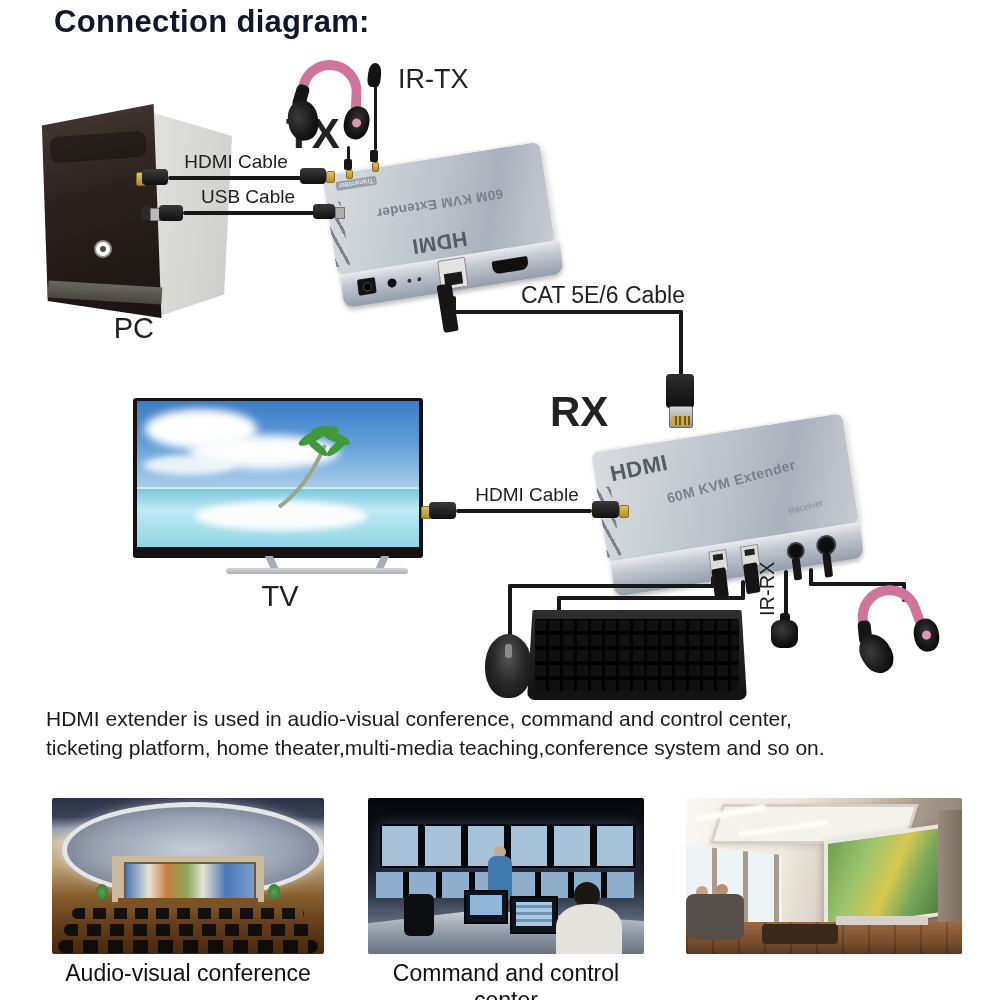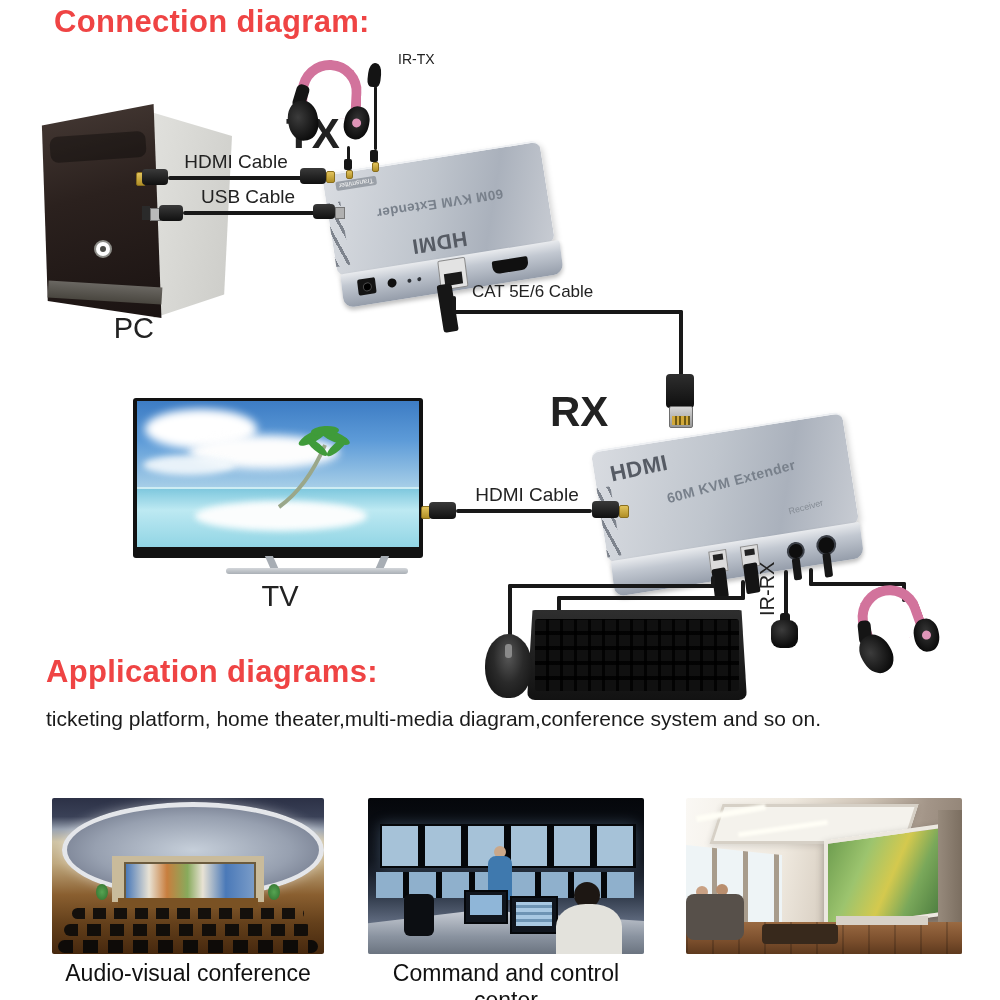--- a/index.html
+++ b/index.html
@@ -3,21 +3,21 @@
 <meta charset="utf-8">
 <style>
   html,body{margin:0;padding:0;background:#fff;}
   body{font-family:"Liberation Sans", sans-serif;color:#1a1a1a;}
   #canvas{position:relative;width:1000px;height:1000px;background:#fff;overflow:hidden;}
   .abs{position:absolute;}
   .lbl{position:absolute;color:#222;}
   .cable{position:absolute;background:#181818;border-radius:2px;}
   .goldtip{position:absolute;background:linear-gradient(#e2c35c,#b08f26);border:1px solid #8a6f1e;border-radius:2px;}
   .connbody{position:absolute;background:linear-gradient(#3a3a3a,#101010);border-radius:4px;}
-  .sec-title{position:absolute;font-weight:bold;font-size:31px;letter-spacing:.3px;color:#ef4444;}
+  .sec-title{position:absolute;font-weight:bold;font-size:31px;letter-spacing:.3px;color:#0f172a;}
   
   .devbox{position:absolute;}
   .devtop{position:absolute;background:linear-gradient(108deg,#d9dce1 0%,#bfc5cd 45%,#aab1bc 72%,#c8ccd3 100%);border-radius:9px;border-top:2px solid #eef0f3;box-shadow:2px 4px 6px rgba(0,0,0,.18);}
   .devfront{position:absolute;background:linear-gradient(180deg,#e9ebee 0%,#c2c8d1 35%,#959daa 100%);border-radius:3px 3px 10px 10px;transform:skewX(-2deg);box-shadow:0 3px 4px rgba(0,0,0,.25);}
   .vents{position:absolute;background:repeating-linear-gradient(70deg,#6f757f 0 3px,rgba(0,0,0,0) 3px 11px);opacity:.85;}
   .brandtxt{position:absolute;font-weight:bold;color:#565b64;letter-spacing:.5px;}
   .modeltxt{position:absolute;font-weight:bold;color:#78808b;letter-spacing:.4px;text-align:center;}
   .tagtxt{position:absolute;color:#f4f4f4;background:#9aa0a8;font-size:7px;padding:1px 3px;border-radius:2px;}
   
   .hp{position:absolute;width:82px;height:94px;}
@@ -142,30 +142,30 @@
     <div class="dot"></div>
   </div>
   <div class="cable" style="left:347px;top:146px;width:3px;height:14px;"></div>
   <div class="abs" style="left:344px;top:159px;width:8px;height:11px;background:#161616;border-radius:2px;"></div>
   <div class="goldtip" style="left:346px;top:170px;width:5px;height:7px;"></div>
 
   <div class="abs" style="left:368px;top:63px;width:13px;height:24px;background:#141414;border-radius:45% 45% 30% 30%;transform:rotate(6deg);"></div>
   <div class="cable" style="left:374px;top:86px;width:3px;height:64px;"></div>
   <div class="abs" style="left:370px;top:150px;width:8px;height:12px;background:#161616;border-radius:2px;"></div>
   <div class="goldtip" style="left:372px;top:162px;width:5px;height:8px;"></div>
-  <div class="lbl" style="left:398px;top:51px;font-size:14px;">IR-TX</div>
+  <div class="lbl" style="left:398px;top:64px;font-size:27px;">IR-TX</div>
 
   <div class="cable" style="left:452px;top:296px;width:4px;height:18px;"></div>
   <div class="cable" style="left:452px;top:310px;width:231px;height:4px;"></div>
   <div class="cable" style="left:679px;top:310px;width:4px;height:66px;"></div>
   <div class="abs" style="left:666px;top:374px;width:28px;height:34px;background:linear-gradient(#2e2e2e,#0e0e0e);border-radius:4px;"></div>
   <div class="abs" style="left:669px;top:406px;width:22px;height:20px;background:linear-gradient(#d6d6d6,#979797);border:1px solid #6e6e6e;border-radius:2px;">
     <div class="abs" style="left:2px;top:9px;width:18px;height:9px;background:repeating-linear-gradient(90deg,#d2a93a 0 2.5px,#6e5a16 2.5px 4.5px);"></div>
   </div>
-  <div class="lbl" style="left:472px;top:282px;width:185px;text-align:left;font-size:17px;">CAT 5E/6 Cable</div>
+  <div class="lbl" style="left:500px;top:282px;width:185px;text-align:right;font-size:23px;">CAT 5E/6 Cable</div>
 
   <div class="lbl" style="left:550px;top:388px;font-size:42px;font-weight:bold;">RX</div>
 
   <div class="goldtip" style="left:421px;top:506px;width:8px;height:11px;"></div>
   <div class="connbody" style="left:429px;top:502px;width:27px;height:17px;"></div>
   <div class="cable" style="left:456px;top:509px;width:136px;height:4px;"></div>
   <div class="connbody" style="left:592px;top:501px;width:27px;height:17px;"></div>
   <div class="goldtip" style="left:619px;top:505px;width:8px;height:11px;"></div>
   <div class="lbl" style="left:462px;top:484px;width:130px;text-align:center;font-size:19px;">HDMI Cable</div>
 
@@ -194,23 +194,23 @@
   </div>
 
   <div class="hp" style="left:854px;top:582px;transform:rotate(-20deg);">
     <div class="band"></div>
     <div class="bandDark"></div>
     <div class="cupL"></div>
     <div class="cupR"></div>
     <div class="dot"></div>
   </div>
 
-  <div class="sec-title" style="left:46px;top:654px;">Application diagrams:</div>
   <div class="lbl" style="left:46px;top:704px;width:910px;font-size:21px;line-height:29px;color:#1b1b1b;">
-    <div>ticketing platform, home theater,multi-media diagram,conference system and so on.</div>
+    <div>HDMI extender is used in audio-visual conference, command and control center,</div>
+    <div>ticketing platform, home theater,multi-media teaching,conference system and so on.</div>
   </div>
 
   <div class="photo" style="left:52px;width:272px;background:linear-gradient(180deg,#2c3146 0%,#3a4157 12%,#9aa3b2 20%,#cfc3a4 28%,#bfa87e 42%,#8a5f30 62%,#64401b 80%,#46280e 100%);">
     <div class="abs" style="left:10px;top:4px;width:252px;height:86px;border-radius:50%;border:5px solid #e4e6ea;background:radial-gradient(ellipse at center,#c6cfda 0%,#97a0b0 55%,#5d6478 100%);box-shadow:0 0 12px rgba(255,255,255,.4);"></div>
     <div class="abs" style="left:60px;top:58px;width:152px;height:46px;background:#c9bb9b;"></div>
     <div class="abs" style="left:72px;top:64px;width:128px;height:34px;border:2px solid #6b5b3e;background:linear-gradient(90deg,#4a79b8 0%,#e8e2d4 18%,#c87e3e 32%,#88aa5c 48%,#e8e2d4 60%,#4a79b8 78%,#7a9cc8 100%);"></div>
     <div class="abs" style="left:66px;top:100px;width:140px;height:11px;background:#7a5224;"></div>
     <div class="abs" style="left:44px;top:86px;width:12px;height:16px;background:radial-gradient(#56a452,#2f6e2c);border-radius:50%;"></div>
     <div class="abs" style="left:216px;top:86px;width:12px;height:16px;background:radial-gradient(#56a452,#2f6e2c);border-radius:50%;"></div>
     <div class="abs" style="left:20px;top:110px;width:232px;height:11px;border-radius:8px;background:repeating-linear-gradient(90deg,#14100c 0 13px,rgba(0,0,0,0) 13px 21px);"></div>

